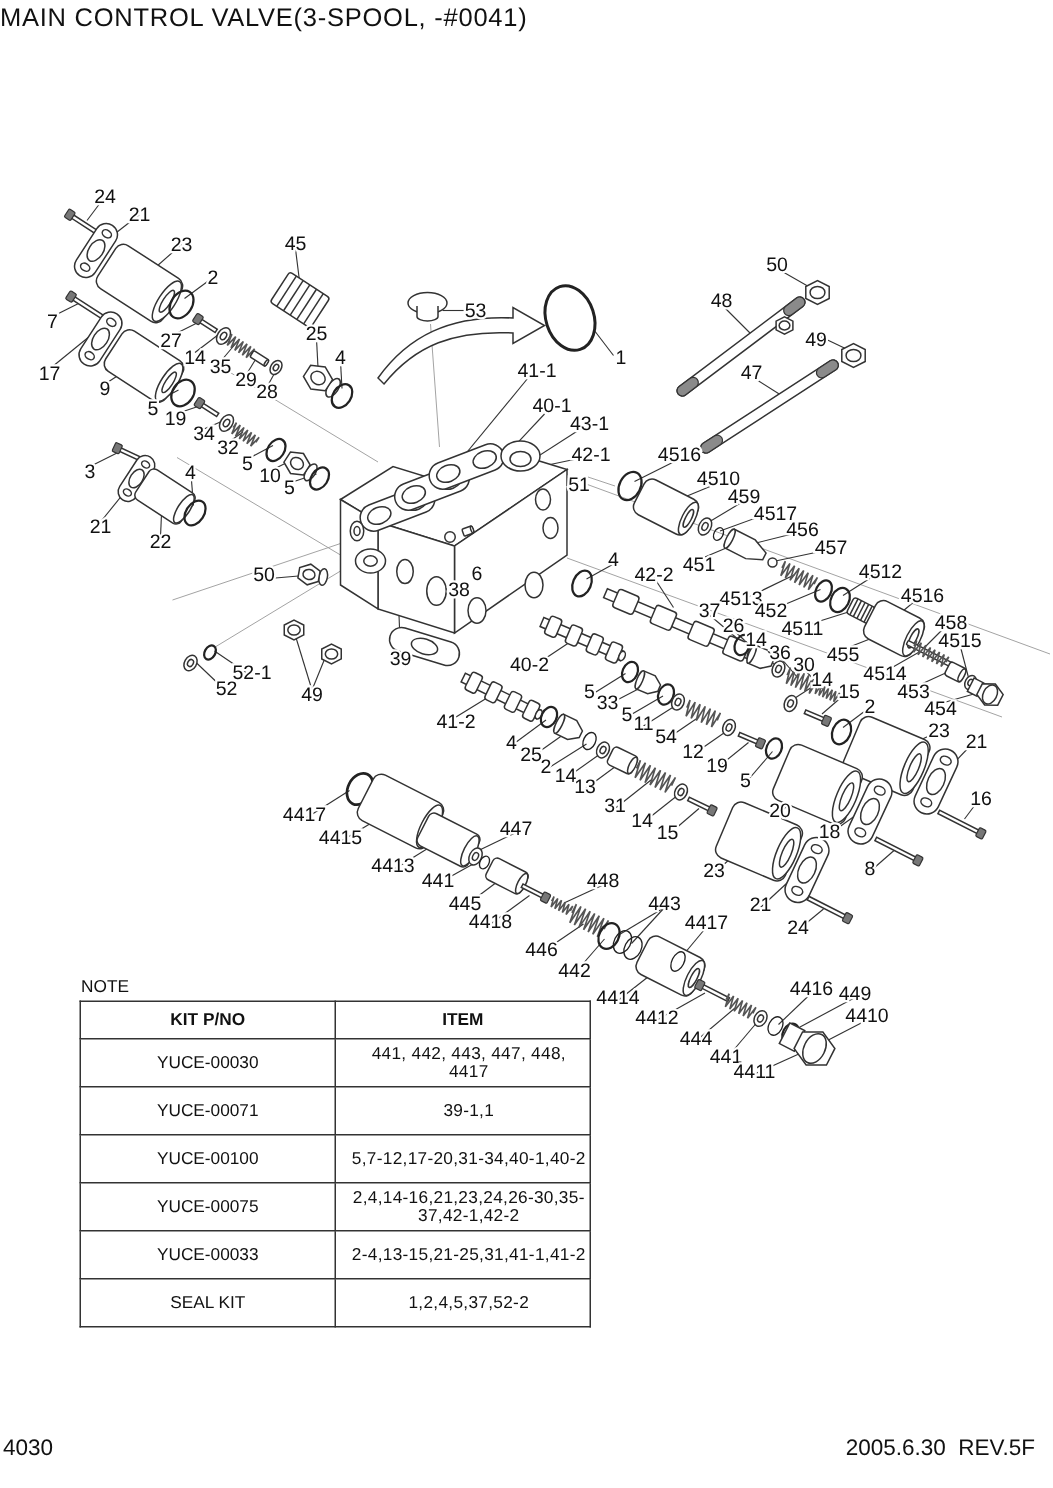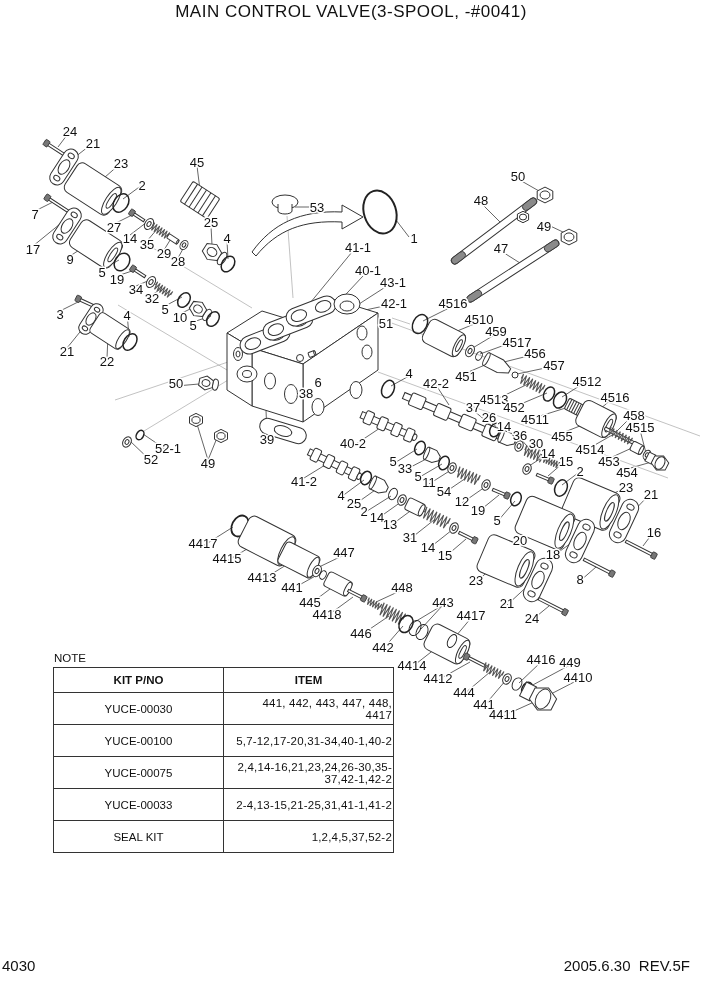--- a/index.html
+++ b/index.html
@@ -1,29 +1,29 @@
 <!DOCTYPE html>
 <html><head>
 <meta charset="utf-8">
 <style>
   html,body{margin:0;padding:0;background:#fff;}
   .page{position:relative;width:702px;height:992px;background:#fff;overflow:hidden;
         font-family:"Liberation Sans",sans-serif;color:#111;}
-  .title{position:absolute;top:2px;left:0;width:100%;text-align:center;
+  .title{position:absolute;top:2px;left:0;width:100%;text-align:left;
          font-size:17px;letter-spacing:.5px;white-space:pre;}
   .figure{position:absolute;inset:0;}
   svg{position:absolute;left:0;top:0;}
   .note-block{position:absolute;left:37px;top:652px;padding-left:16px;}
   .note-heading{font-size:11.5px;margin:0 0 3px 1px;}
   table.kit{border-collapse:collapse;table-layout:fixed;width:341px;font-size:11.5px;}
   table.kit th,table.kit td{border:1px solid #333;}
   table.kit th{font-weight:bold;height:22px;text-align:center;}
   table.kit td{height:29px;}
   td.pno{width:78px;text-align:center;}
-  th.item,td.items{text-align:right;}
+  th.item,td.items{text-align:center;}
   td.items{padding-left:9px;letter-spacing:.2px;}
   th.item{text-align:center;}
   .footer-left{position:absolute;left:2px;top:957px;font-size:15px;}
   .footer-right{position:absolute;right:12px;top:957px;font-size:15px;white-space:pre;}
   
   .pt, .pp *{fill:#fff;stroke:#333;stroke-width:1;}
   .pt *{fill:#fff;stroke:#333;stroke-width:1;}
   .or{fill:none;stroke:#222;}
   .spr{fill:none;stroke:#555;stroke-width:1.1;}
   .ldr{stroke:#333;stroke-width:.75;}
@@ -714,20 +714,24 @@
           <th class="pno">KIT P/NO</th>
           <th class="item">ITEM</th>
         </tr>
       </thead>
       <tbody id="kit-rows">
           <tr>
      <td class="pno">YUCE-00030</td>
      <td class="items">441, 442, 443, 447, 448, 4417</td>
    </tr>
           <tr>
+     <td class="pno">YUCE-00071</td>
+     <td class="items">39-1,1</td>
+   </tr>
+          <tr>
      <td class="pno">YUCE-00100</td>
      <td class="items">5,7-12,17-20,31-34,40-1,40-2</td>
    </tr>
           <tr>
      <td class="pno">YUCE-00075</td>
      <td class="items">2,4,14-16,21,23,24,26-30,35-37,42-1,42-2</td>
    </tr>
           <tr>
      <td class="pno">YUCE-00033</td>
      <td class="items">2-4,13-15,21-25,31,41-1,41-2</td>

